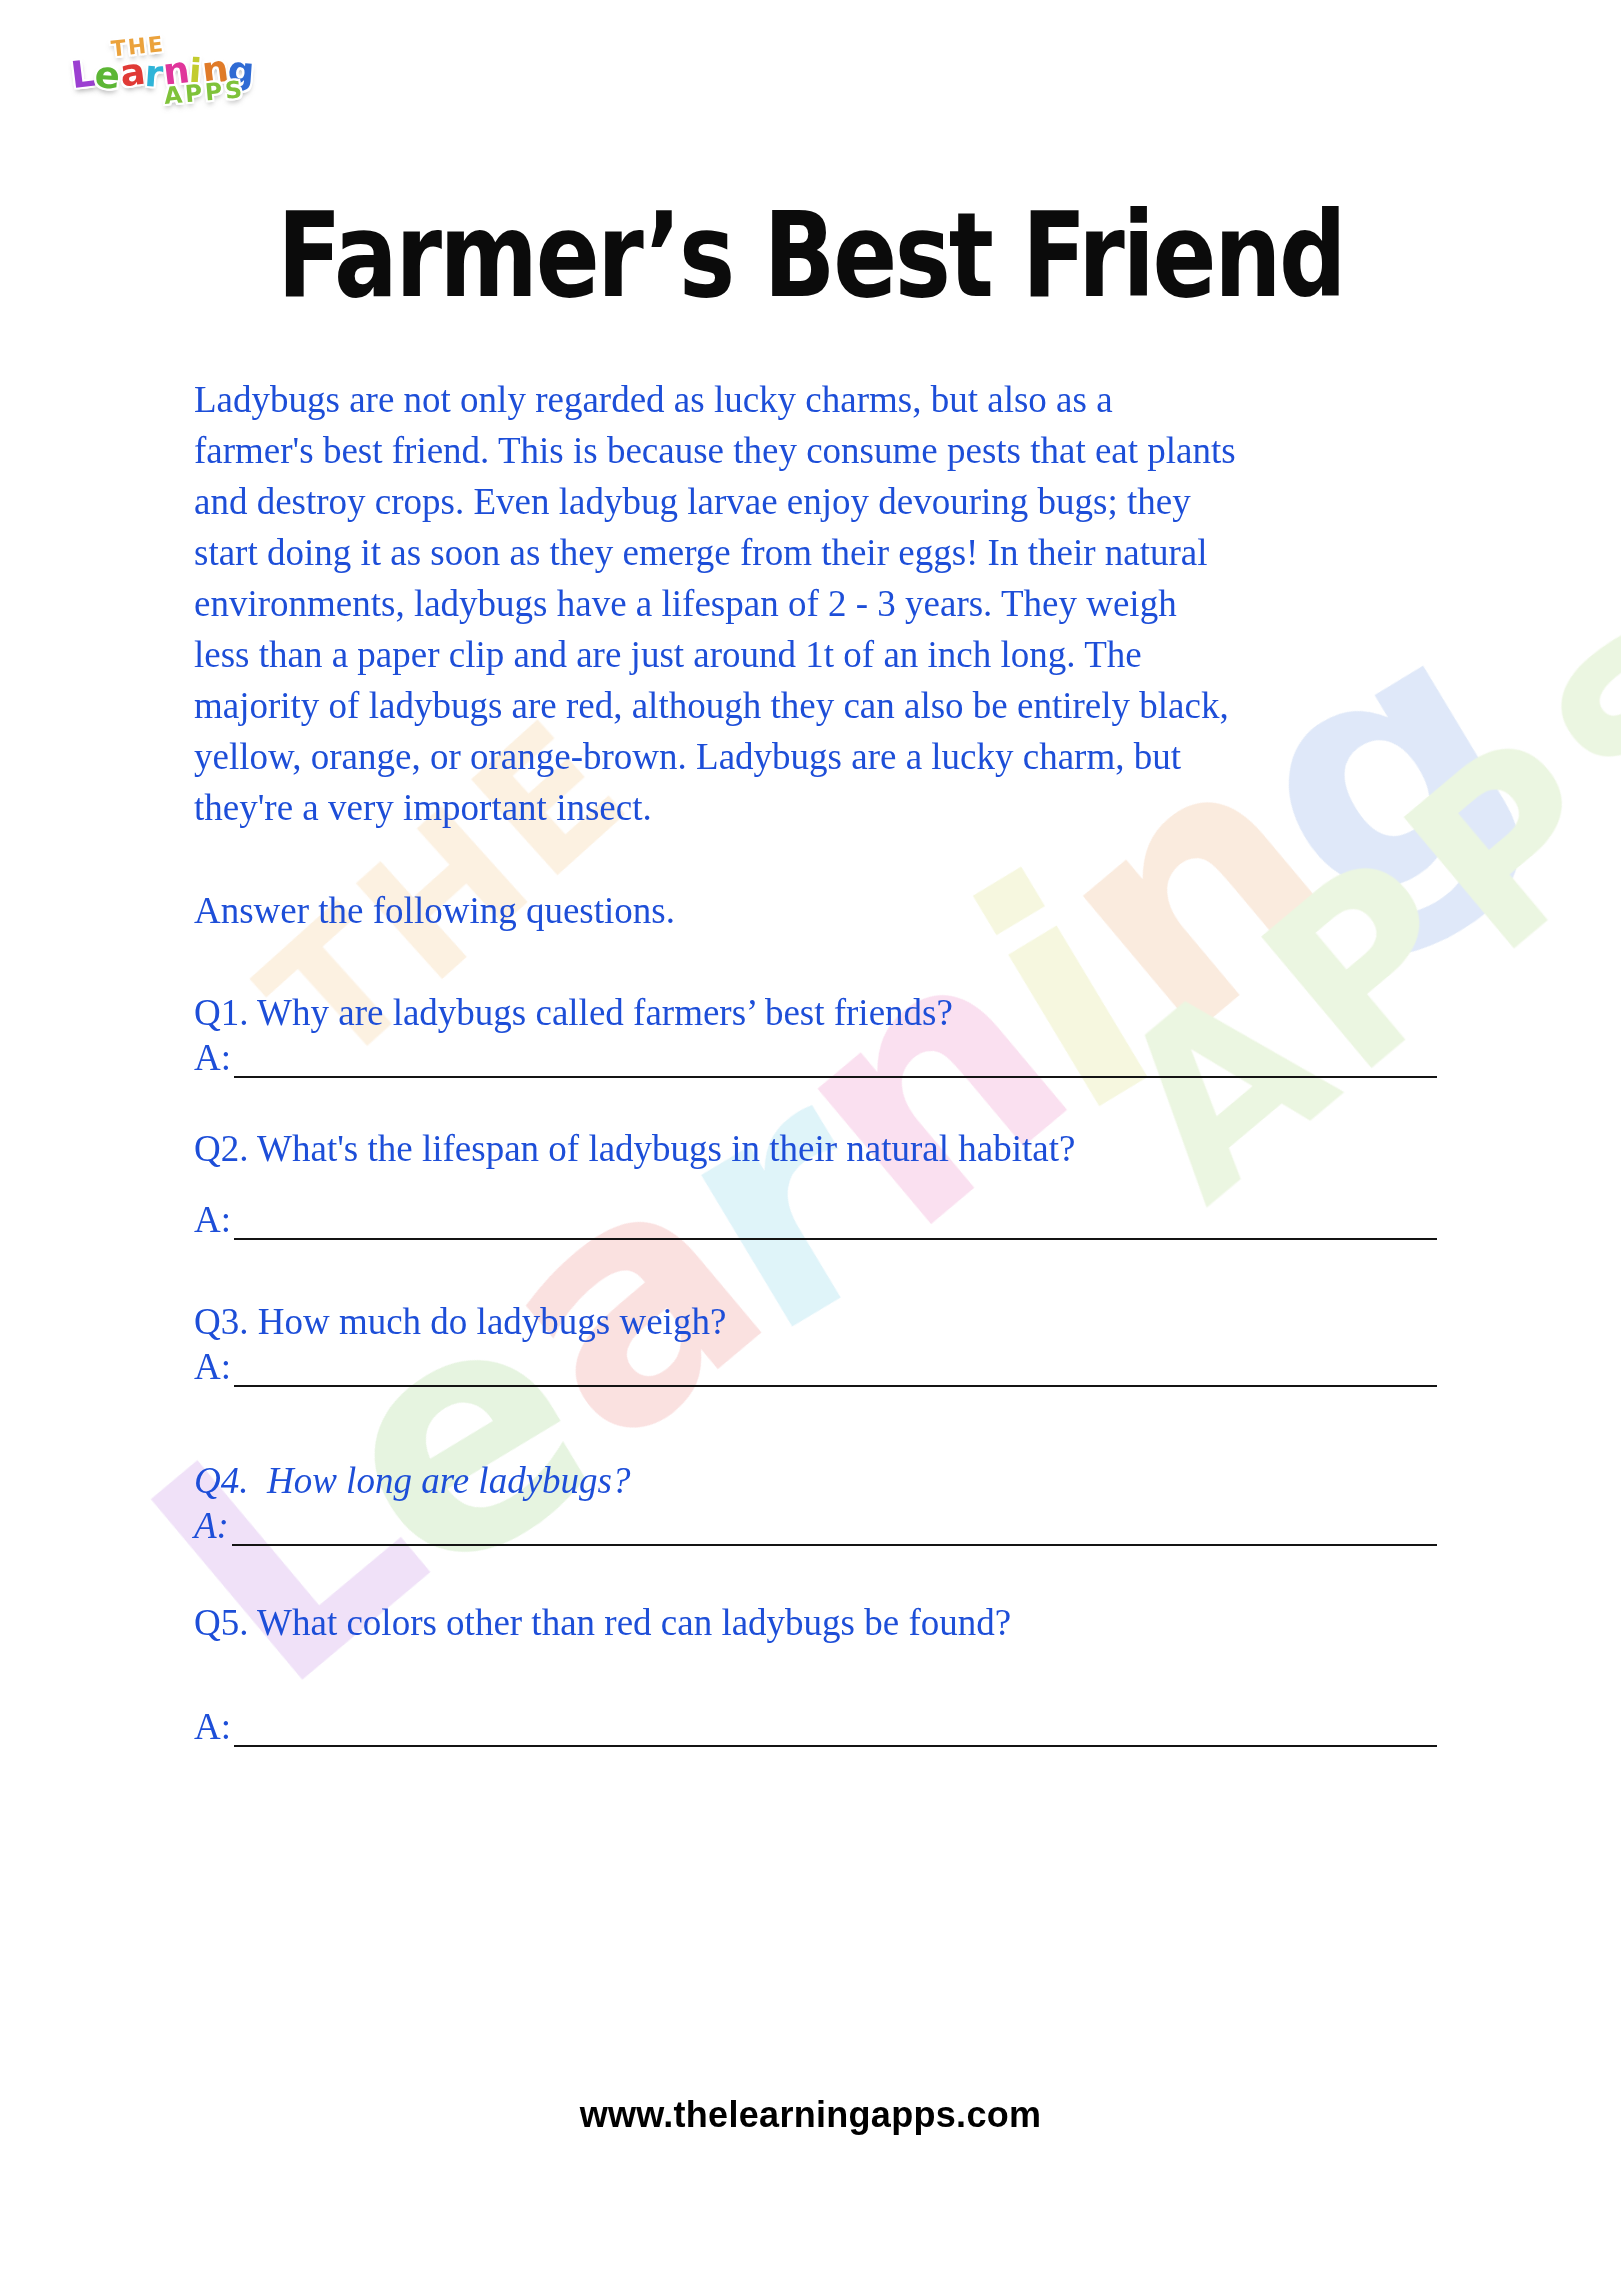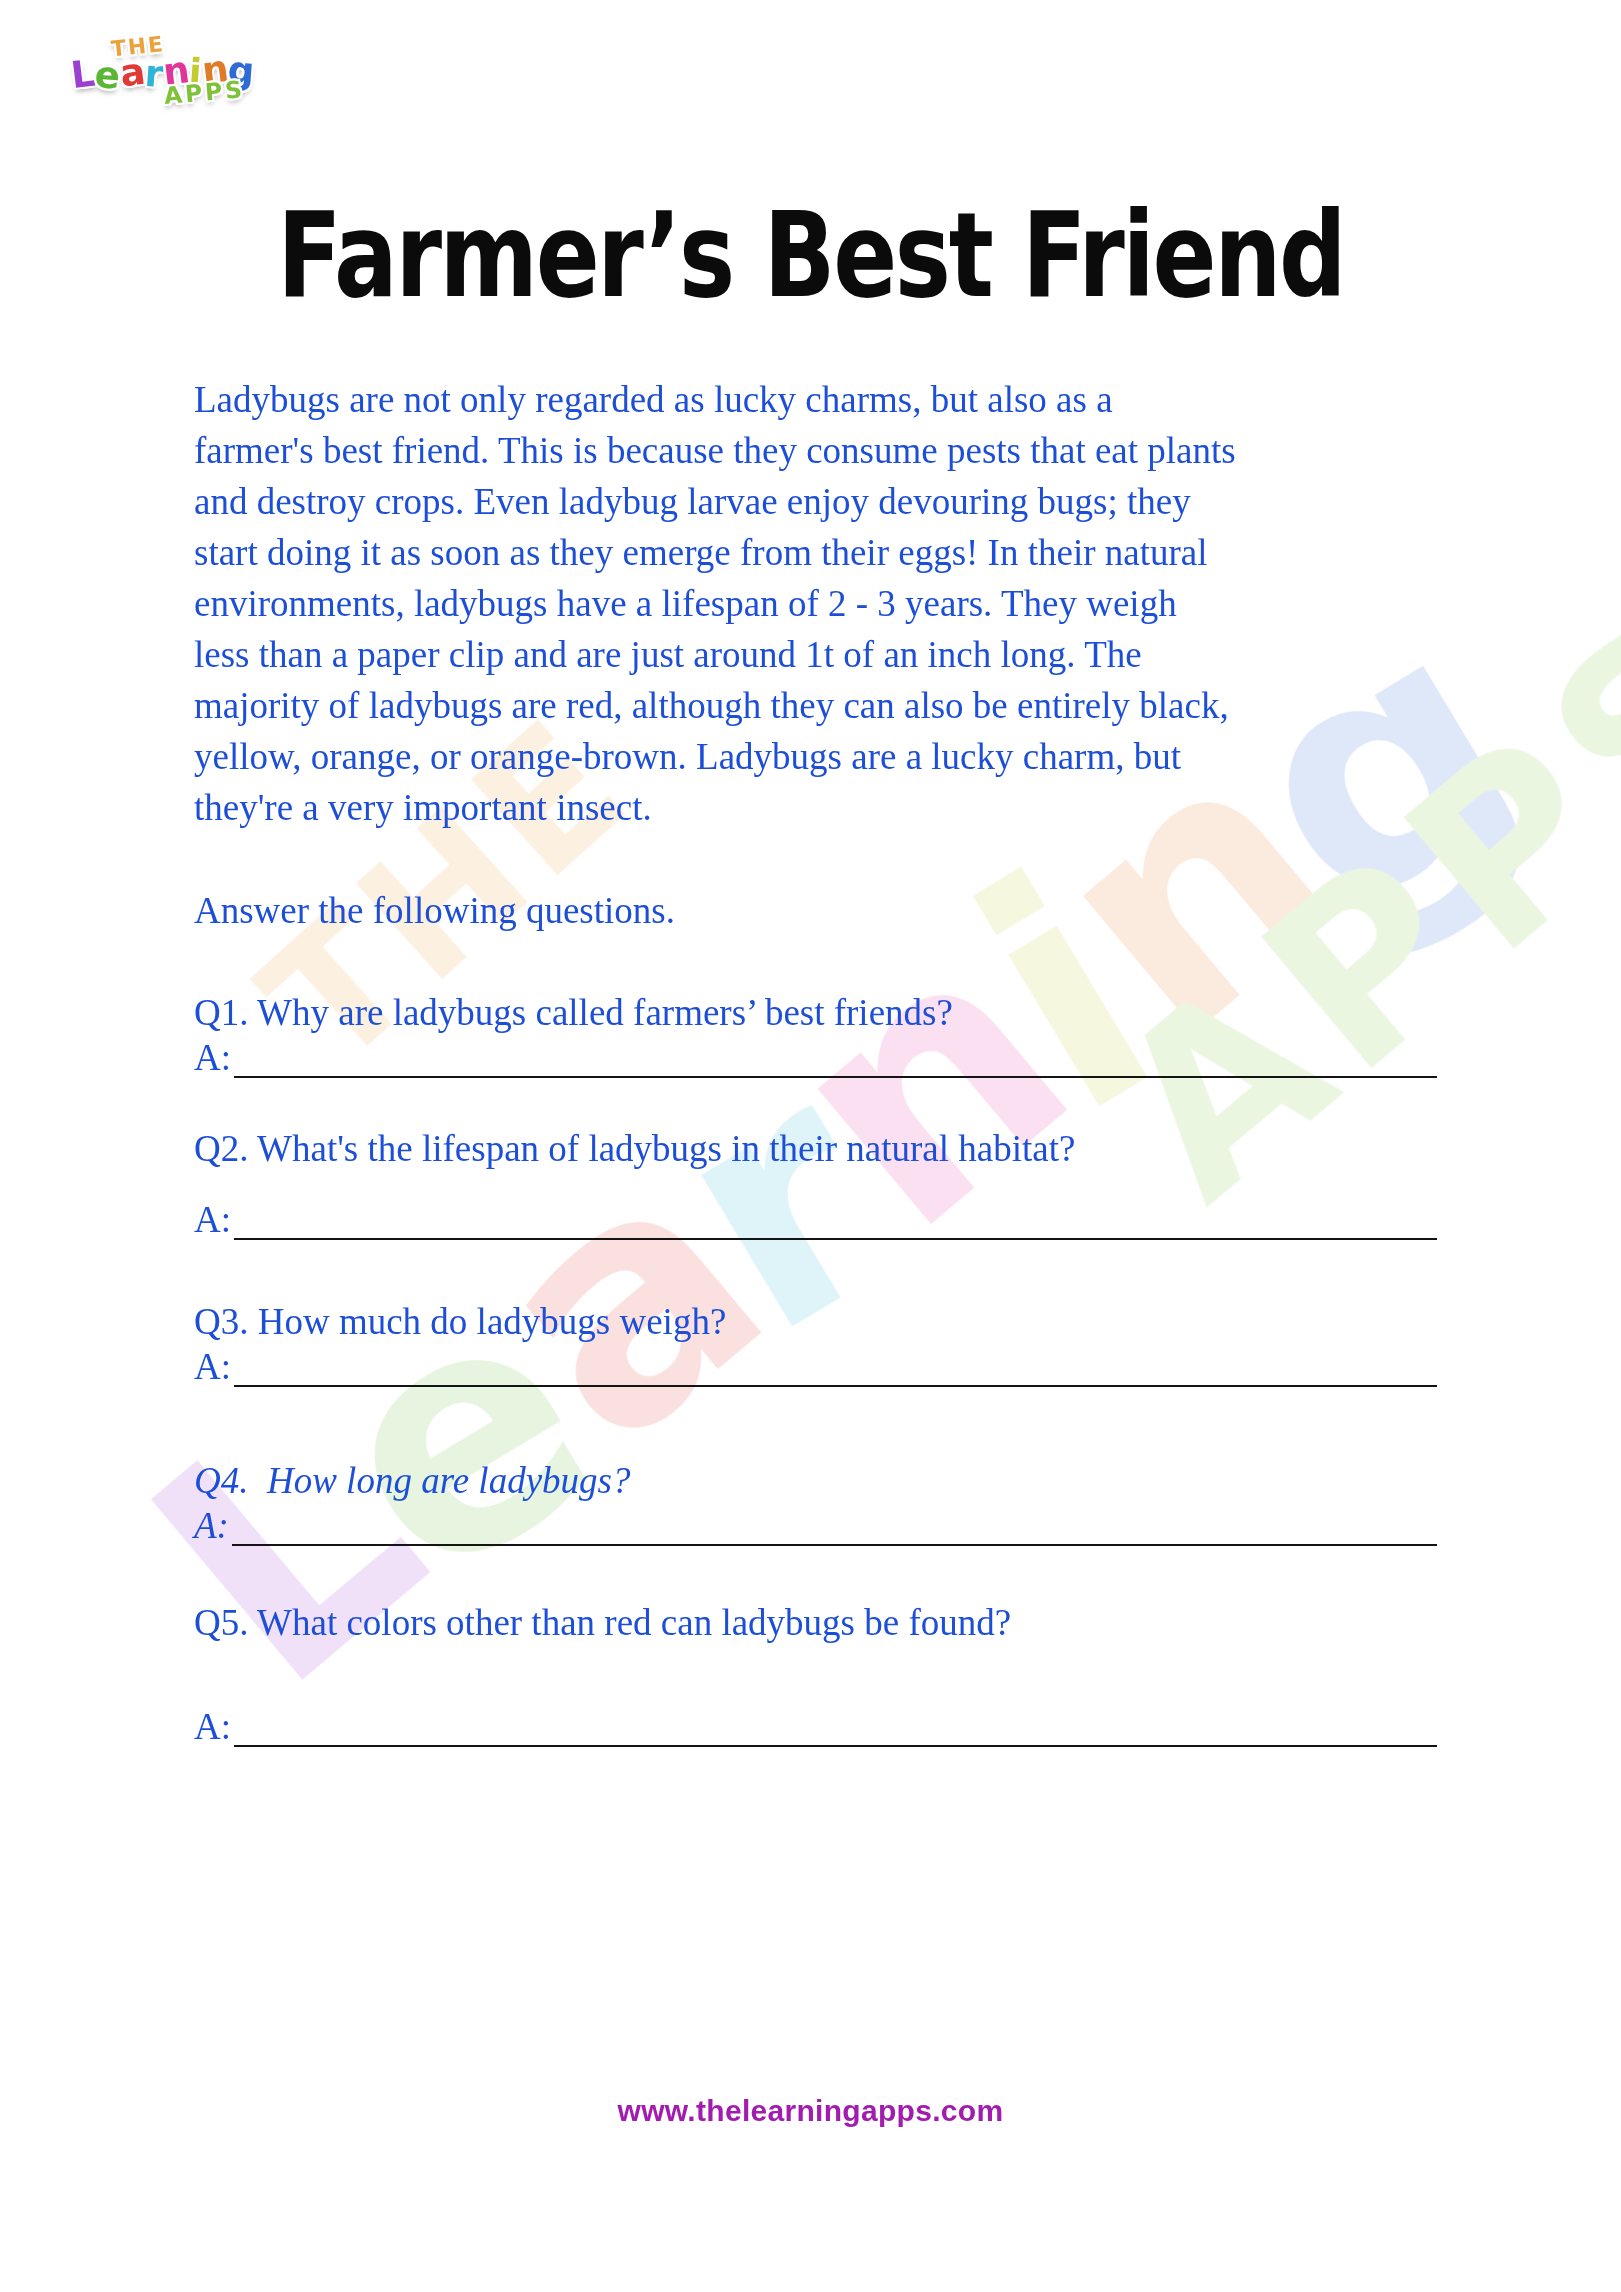--- a/index.html
+++ b/index.html
@@ -60,22 +60,22 @@
   .q2{margin-top:40px;}
   .q3{margin-top:51px;}
   .q4{margin-top:63px;font-style:italic;}
   .q5{margin-top:46px;}
   .q2 .answer-row{margin-top:25.5px;}
   .q5 .answer-row{margin-top:59px;}
 
   
   .footer{
     position:absolute;top:2094px;left:0;width:100%;text-align:center;z-index:2;
-    font-family:"Liberation Sans",sans-serif;font-weight:bold;font-size:30px;
-    letter-spacing:0.3px;color:#a21caf;
+    font-family:"Liberation Sans",sans-serif;font-weight:bold;font-size:36px;
+    letter-spacing:0.3px;color:#000000;
   }
 </style>
 </head>
 <body>
 
 <div class="watermark">
   <div class="wm-the" style="color: rgb(235, 162, 60);">THE</div>
   <div class="wm-learning"><span style="color: rgb(155, 63, 209);">L</span><span style="color: rgb(92, 182, 53);">e</span><span style="color: rgb(224, 58, 54);">a</span><span style="color: rgb(47, 180, 216);">r</span><span style="color: rgb(224, 53, 155);">n</span><span style="color: rgb(195, 204, 46);">i</span><span style="color: rgb(224, 123, 40);">n</span><span style="color: rgb(47, 107, 212);">g</span></div>
   <div class="wm-apps" style="color: rgb(127, 194, 58);">APPS</div>
 </div>

